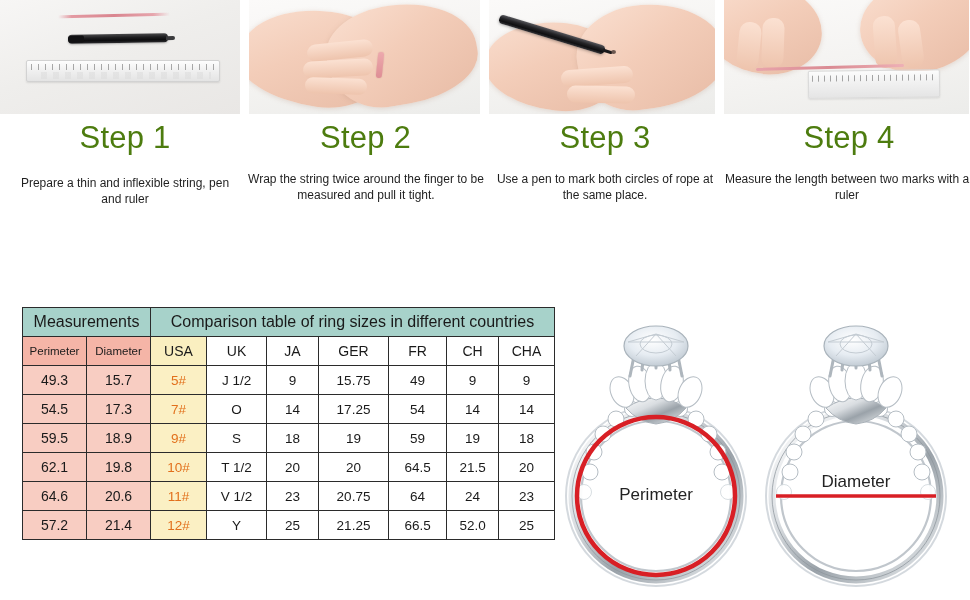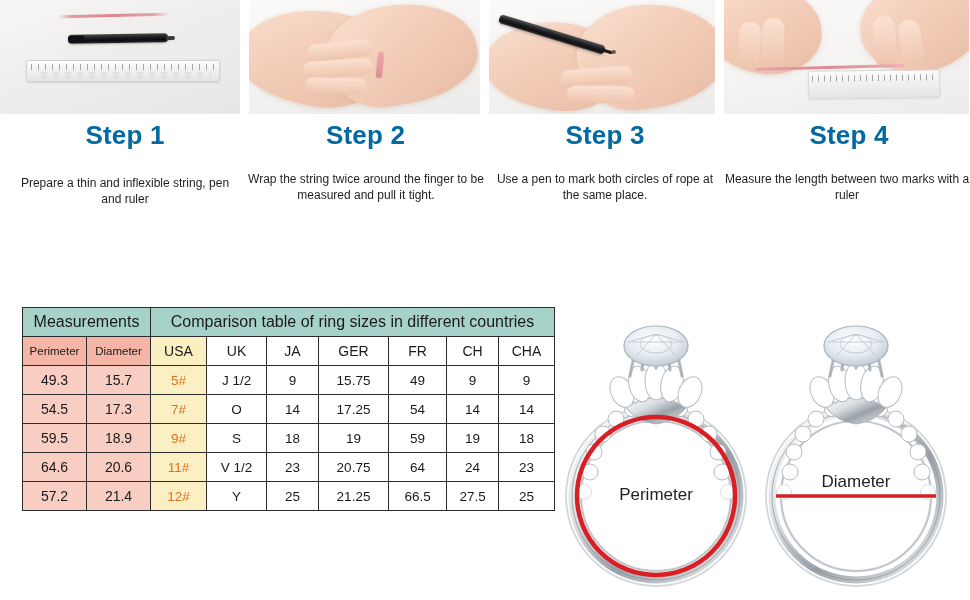--- a/index.html
+++ b/index.html
@@ -207,23 +207,23 @@
   .ruler4 .ticks {
     position:absolute; left:3px; top:4px; right:3px; height:6px;
     background: repeating-linear-gradient(90deg,#8f8f8f 0 1px, rgba(0,0,0,0) 1px 6px);
     opacity:.8;
   }
 
   
   .step-title {
     position:absolute;
     text-align:center;
-    color: #0369a1;
-    font-size: 26px;
-    font-weight: 700;
+    color: #4d7c0f;
+    font-size: 31px;
+    font-weight: 400;
     letter-spacing: .2px;
     white-space: nowrap;
   }
   .step-desc {
     position:absolute;
     text-align:center;
     color: #1f1f1f;
     font-size: 12px;
     line-height: 1.30;
     font-weight: 400;
@@ -454,39 +454,50 @@
           <td class="c-pink">18.9</td>
           <td class="c-usa">9#</td>
           <td class="c-plain">S</td>
           <td class="c-plain">18</td>
           <td class="c-plain">19</td>
           <td class="c-plain">59</td>
           <td class="c-plain">19</td>
           <td class="c-plain">18</td>
         </tr>
         <tr>
+          <td class="c-pink">62.1</td>
+          <td class="c-pink">19.8</td>
+          <td class="c-usa">10#</td>
+          <td class="c-plain">T 1/2</td>
+          <td class="c-plain">20</td>
+          <td class="c-plain">20</td>
+          <td class="c-plain">64.5</td>
+          <td class="c-plain">21.5</td>
+          <td class="c-plain">20</td>
+        </tr>
+        <tr>
           <td class="c-pink">64.6</td>
           <td class="c-pink">20.6</td>
           <td class="c-usa">11#</td>
           <td class="c-plain">V 1/2</td>
           <td class="c-plain">23</td>
           <td class="c-plain">20.75</td>
           <td class="c-plain">64</td>
           <td class="c-plain">24</td>
           <td class="c-plain">23</td>
         </tr>
         <tr>
           <td class="c-pink">57.2</td>
           <td class="c-pink">21.4</td>
           <td class="c-usa">12#</td>
           <td class="c-plain">Y</td>
           <td class="c-plain">25</td>
           <td class="c-plain">21.25</td>
           <td class="c-plain">66.5</td>
-          <td class="c-plain">27.5</td>
+          <td class="c-plain">52.0</td>
           <td class="c-plain">25</td>
         </tr>
       </tbody>
   </table>
 </div>
 
 <div id="rings">
   <div class="teal-edge"></div>
 
   <div class="ring-fig" id="ring-perimeter">

